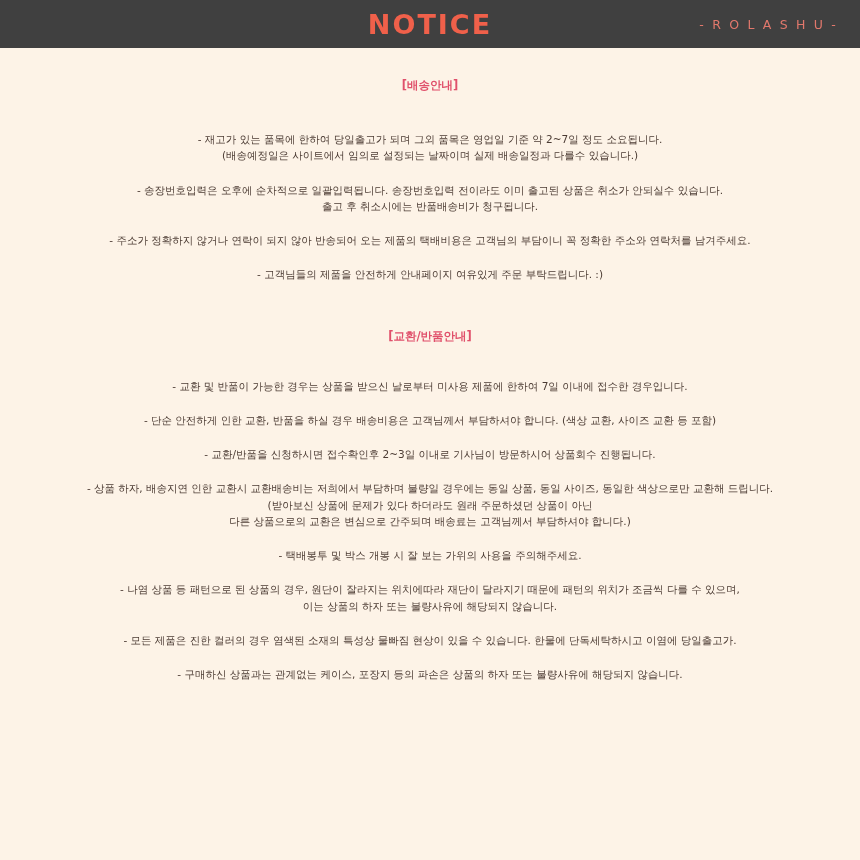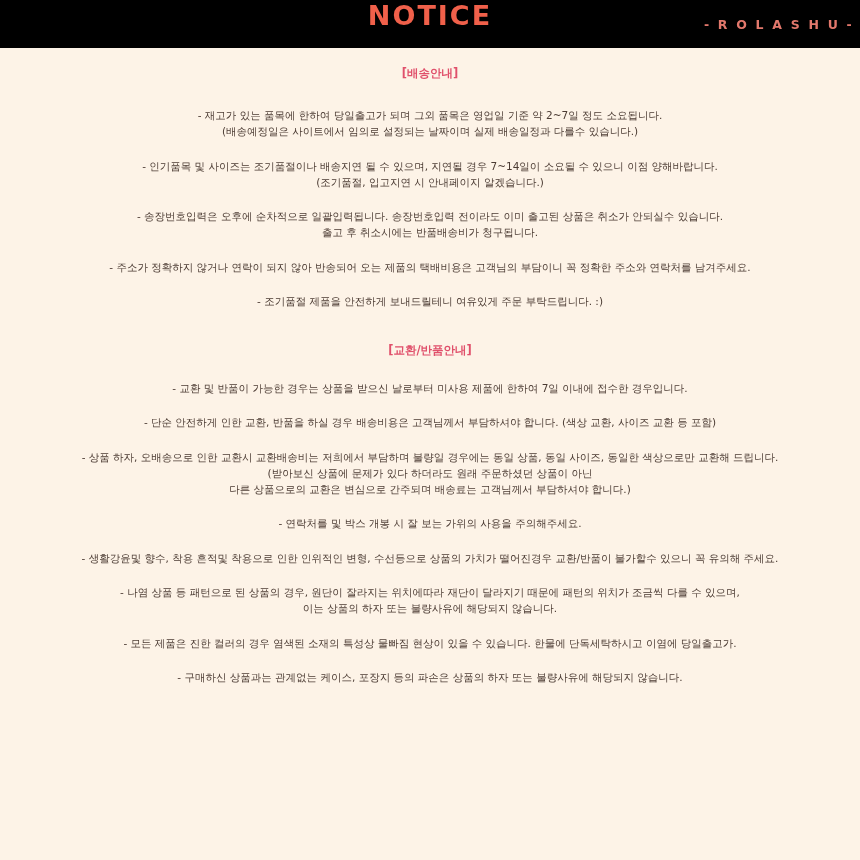--- a/index.html
+++ b/index.html
@@ -15,50 +15,51 @@
   }
   .page {
     position: relative;
     width: 860px;
     height: 860px;
     background: #fdf3e7;
   }
   .header {
     position: relative;
     height: 48px;
-    background: #000000;
+    background: #404040;
     display: flex;
+    align-items: center;
     justify-content: center;
   }
   .header-title {
     font-family: "DejaVu Sans", "Liberation Sans", sans-serif;
     font-weight: bold;
     font-size: 27px;
     letter-spacing: 2px;
     color: #f0604a;
   }
   .brand {
     position: absolute;
-    right: 6px;
+    right: 22px;
     top: 50%;
     transform: translateY(-50%);
     font-size: 12.5px;
     letter-spacing: 2.2px;
     color: #e2786c;
-    font-weight: bold;
+    font-weight: normal;
   }
   .content {
     padding: 0 18px;
     text-align: center;
   }
   .section-heading {
     font-size: 11.5px;
     font-weight: bold;
     color: #e0506b;
-    margin: 4px;
+    margin: 16px;
     text-align: center;
   }
   .heading-ship {
     padding-top: 14px;
   }
   .heading-exchange {
     padding-top: 30px;
     text-align: center;
   }
   .para {
@@ -81,34 +82,32 @@
   <div class="header">
     <div class="header-title">NOTICE</div>
     <div class="brand">- R O L A S H U -</div>
   </div>
 
   <div class="content">
 
     <div class="section-heading heading-ship">[배송안내]</div>
     <p class="para p-first">- 재고가 있는 품목에 한하여 당일출고가 되며 그외 품목은 영업일 기준 약 2~7일 정도 소요됩니다.
 (배송예정일은 사이트에서 임의로 설정되는 날짜이며 실제 배송일정과 다를수 있습니다.)</p>
-    <p class="para">- 인기품목 및 사이즈는 조기품절이나 배송지연 될 수 있으며, 지연될 경우 7~14일이 소요될 수 있으니 이점 양해바랍니다.
-(조기품절, 입고지연 시 안내페이지 알겠습니다.)</p>
     <p class="para">- 송장번호입력은 오후에 순차적으로 일괄입력됩니다. 송장번호입력 전이라도 이미 출고된 상품은 취소가 안되실수 있습니다.
 출고 후 취소시에는 반품배송비가 청구됩니다.</p>
     <p class="para">- 주소가 정확하지 않거나 연락이 되지 않아 반송되어 오는 제품의 택배비용은 고객님의 부담이니 꼭 정확한 주소와 연락처를 남겨주세요.</p>
-    <p class="para">- 조기품절 제품을 안전하게 보내드릴테니 여유있게 주문 부탁드립니다. :)</p>
+    <p class="para">- 고객님들의 제품을 안전하게 안내페이지 여유있게 주문 부탁드립니다. :)</p>
 
     <div class="section-heading heading-exchange">[교환/반품안내]</div>
     <p class="para">- 교환 및 반품이 가능한 경우는 상품을 받으신 날로부터 미사용 제품에 한하여 7일 이내에 접수한 경우입니다.</p>
     <p class="para">- 단순 안전하게 인한 교환, 반품을 하실 경우 배송비용은 고객님께서 부담하셔야 합니다. (색상 교환, 사이즈 교환 등 포함)</p>
-    <p class="para">- 상품 하자, 오배송으로 인한 교환시 교환배송비는 저희에서 부담하며  불량일 경우에는 동일 상품, 동일 사이즈, 동일한 색상으로만 교환해 드립니다.
+    <p class="para">- 교환/반품을 신청하시면 접수확인후 2~3일 이내로 기사님이 방문하시어 상품회수 진행됩니다.</p>
+    <p class="para">- 상품 하자, 배송지연 인한 교환시 교환배송비는 저희에서 부담하며  불량일 경우에는 동일 상품, 동일 사이즈, 동일한 색상으로만 교환해 드립니다.
 (받아보신 상품에 문제가 있다 하더라도 원래 주문하셨던 상품이 아닌
 다른 상품으로의 교환은 변심으로 간주되며 배송료는 고객님께서 부담하셔야 합니다.)</p>
-    <p class="para">- 연락처를 및 박스 개봉 시 잘 보는 가위의 사용을 주의해주세요.</p>
-    <p class="para">- 생활강윤및 향수, 착용 흔적및 착용으로 인한 인위적인 변형, 수선등으로 상품의 가치가 떨어진경우 교환/반품이 불가할수 있으니 꼭 유의해 주세요.</p>
+    <p class="para">- 택배봉투 및 박스 개봉 시 잘 보는 가위의 사용을 주의해주세요.</p>
     <p class="para">- 나염 상품 등 패턴으로 된 상품의 경우, 원단이 잘라지는 위치에따라 재단이 달라지기 때문에 패턴의 위치가 조금씩 다를 수 있으며,
 이는 상품의 하자 또는 불량사유에 해당되지 않습니다.</p>
     <p class="para">- 모든 제품은 진한 컬러의 경우 염색된 소재의 특성상 물빠짐 현상이 있을 수 있습니다. 한물에 단독세탁하시고 이염에 당일출고가.</p>
     <p class="para">- 구매하신 상품과는 관계없는 케이스, 포장지 등의 파손은 상품의 하자 또는 불량사유에 해당되지 않습니다.</p>
 
   </div>
 </div>
 
 </body></html>

